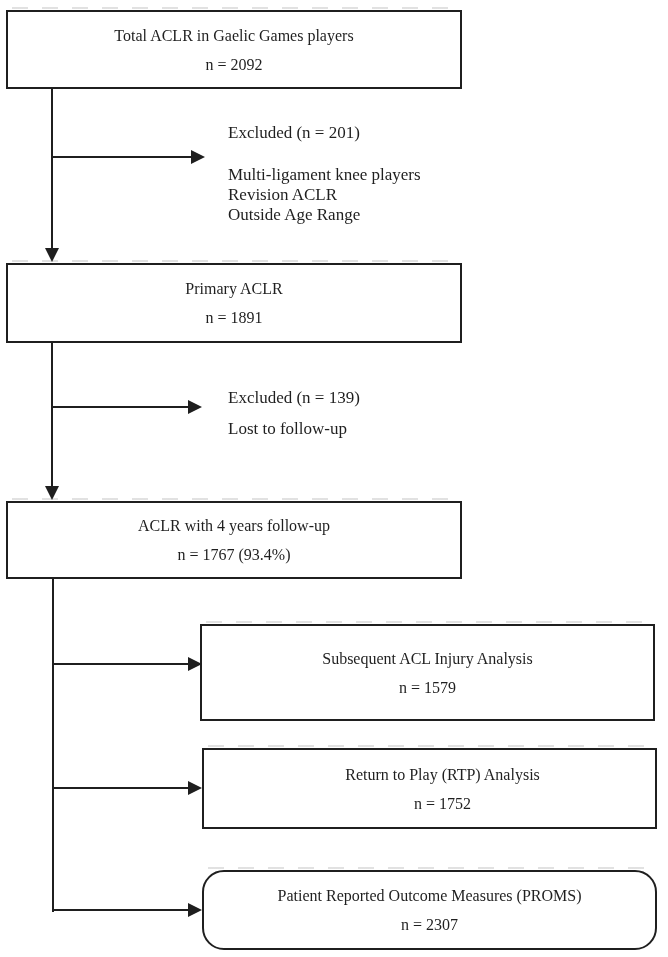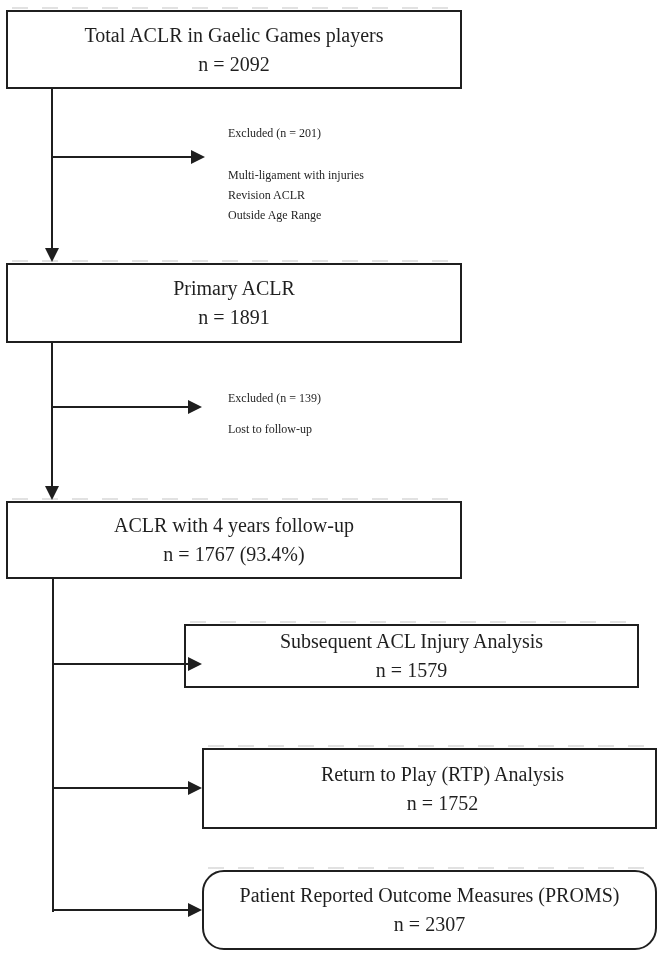--- a/index.html
+++ b/index.html
@@ -14,37 +14,37 @@
   }
   .fbox {
     position: absolute;
     border: 2px solid #1f1f1f;
     background: #ffffff;
     display: flex;
     flex-direction: column;
     align-items: center;
     justify-content: center;
     text-align: center;
-    font-size: 20px;
+    font-size: 16px;
     line-height: 29px;
     box-sizing: border-box;
   }
   
   .fbox::before {
     content: "";
     position: absolute;
     left: 4px; right: 4px; top: -5px;
     height: 2px;
     background: repeating-linear-gradient(90deg, #c9c9c9 0 16px, transparent 16px 30px);
     opacity: .55;
   }
   .box-total      { left: 6px;   top: 10px;  width: 456px; height: 79px; }
   .box-primary    { left: 6px;   top: 263px; width: 456px; height: 80px; }
   .box-followup   { left: 6px;   top: 501px; width: 456px; height: 78px; }
-  .box-subsequent { left: 184px; top: 624px; width: 455px; height: 64px; }
+  .box-subsequent { left: 200px; top: 624px; width: 455px; height: 97px; }
   .box-rtp        { left: 202px; top: 748px; width: 455px; height: 81px; padding-left: 26px; }
   .box-proms      { left: 202px; top: 870px; width: 455px; height: 80px; border-radius: 22px; }
 
   .vline, .hline { position: absolute; background: #1f1f1f; }
   .vline { width: 2px; }
   .hline { height: 2px; }
 
   .v1 { left: 51px; top: 89px;  height: 161px; }
   .v2 { left: 51px; top: 343px; height: 146px; }
   .v3 { left: 52px; top: 579px; height: 333px; }
@@ -69,21 +69,21 @@
   .a-h1 { left: 191px; top: 150px; }
   .a-h2 { left: 188px; top: 400px; }
   .a-h3 { left: 188px; top: 657px; }
   .a-h4 { left: 188px; top: 781px; }
   .a-h5 { left: 188px; top: 903px; }
   .a-v1 { left: 45px; top: 248px; }
   .a-v2 { left: 45px; top: 486px; }
 
   .excl {
     position: absolute;
-    font-size: 12px;
+    font-size: 17px;
     line-height: 20px;
     text-align: left;
     white-space: nowrap;
   }
   .excl1-title { left: 228px; top: 123px; }
   .excl1-list  { left: 228px; top: 165px; }
   .excl2-title { left: 228px; top: 388px; }
   .excl2-list  { left: 228px; top: 419px; }
 </style>
 </head>
@@ -134,21 +134,21 @@
   <div class="vline v3"></div>
   <div class="hline h3"></div>
   <div class="arrow arrow-right a-h3"></div>
   <div class="hline h4"></div>
   <div class="arrow arrow-right a-h4"></div>
   <div class="hline h5"></div>
   <div class="arrow arrow-right a-h5"></div>
 
   <div class="excl excl1-title">Excluded (n = 201)</div>
   <div class="excl excl1-list">
-    <div>Multi-ligament with injuries</div>
+    <div>Multi-ligament knee players</div>
     <div>Revision ACLR</div>
     <div>Outside Age Range</div>
   </div>
 
   <div class="excl excl2-title">Excluded (n = 139)</div>
   <div class="excl excl2-list">
     <div>Lost to follow-up</div>
   </div>
 
 </div>

